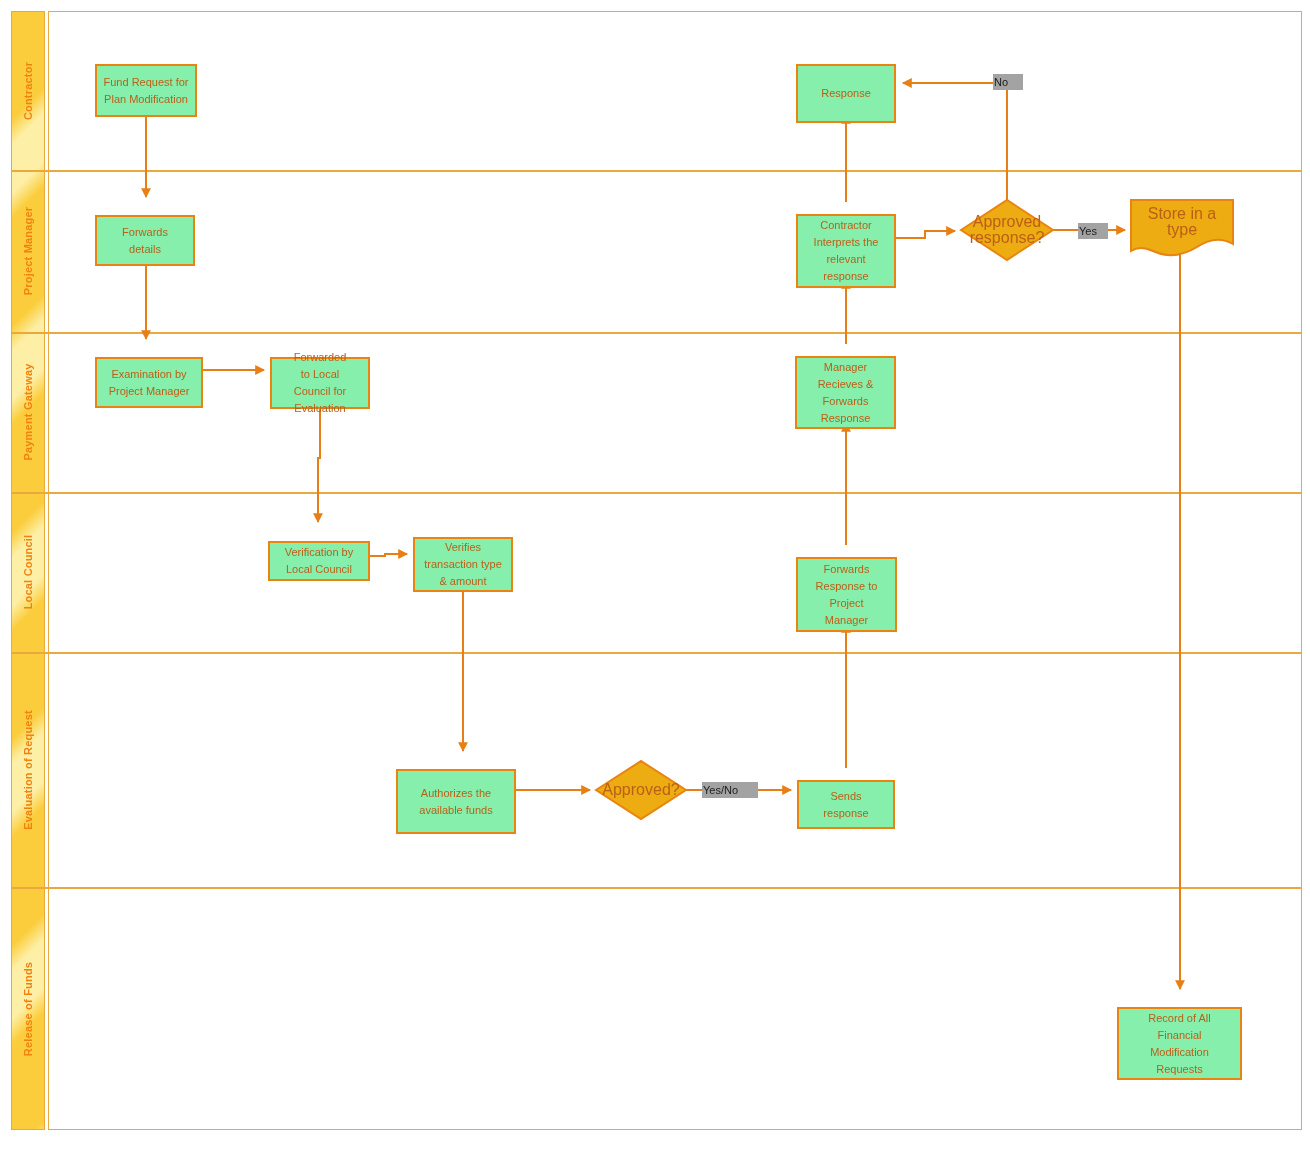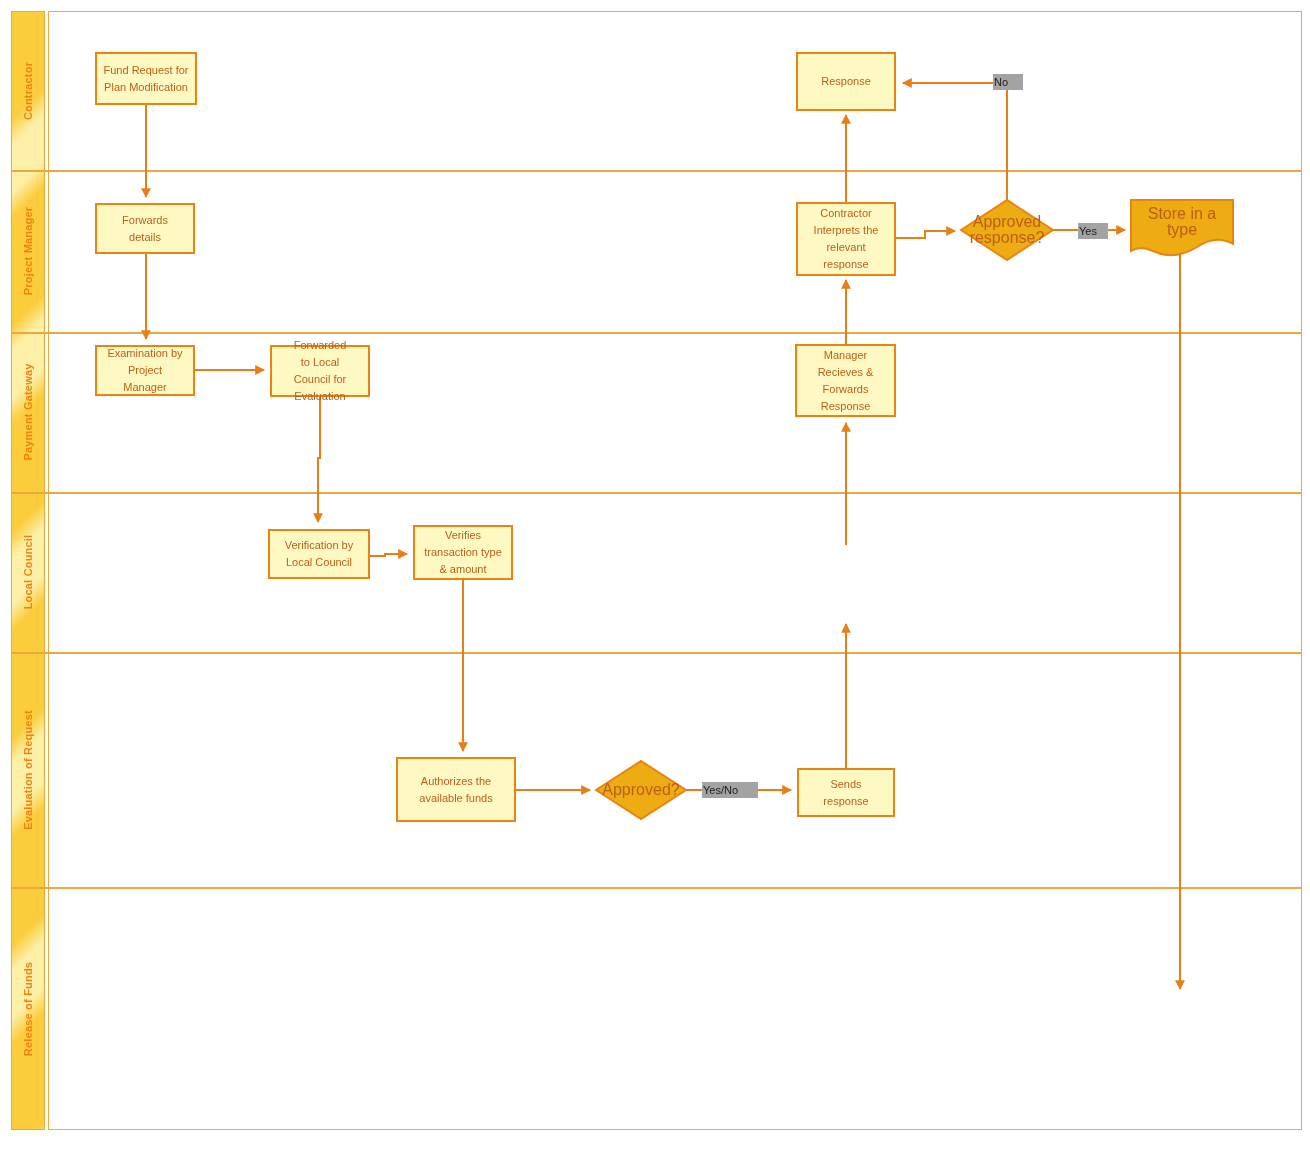--- a/index.html
+++ b/index.html
@@ -38,26 +38,26 @@
     transform:rotate(-90deg);
     white-space:nowrap;
     font-size:11px;font-weight:bold;color:#F0820F;
     letter-spacing:0.2px;
   }
   
   .shape-layer{position:absolute;left:0;top:0;}
   
   .node{
     position:absolute;
-    background:#fef9c3;
+    background:#86efac;
     border:2px solid #E98410;
     box-sizing:border-box;
     color:#BB5F17;
     font-size:11px;line-height:17px;text-align:center;
-    display:flex;align-items:center;justify-content:center;
+    display:flex;align-items:center;justify-content:center;margin-top:12px;
   }
   .node-freeform{
     position:absolute;
     color:#BB5F17;
     font-size:16px;line-height:16px;text-align:center;
     display:flex;align-items:center;justify-content:center;
     background:transparent;border:none;
   }
   .edge-label{
     position:absolute;
@@ -129,39 +129,41 @@
       <path d="M1053,230 H1125" marker-end="url(#arrow)"></path>
       <path d="M1007,200 V83 H903" marker-end="url(#arrow)"></path>
       <path d="M1180,253 V989" marker-end="url(#arrow)"></path>
     </g>
   </svg>
 
   <div class="node" style="left:95px;top:52px;width:102px;height:53px">Fund Request for Plan Modification</div>
 
   <div class="node" style="left:95px;top:203px;width:100px;height:51px;padding:12px 14px">Forwards details</div>
 
-  <div class="node" style="left:95px;top:345px;width:100px;height:51px;padding:11px 10px">Examination by Project Manager</div>
+  <div class="node" style="left:95px;top:345px;width:108px;height:51px;padding:11px 10px">Examination by Project Manager</div>
 
   <div class="node" style="left:270px;top:345px;width:100px;height:52px;padding:0 20px">Forwarded to Local Council for Evaluation</div>
 
-  <div class="node" style="left:268px;top:529px;width:102px;height:50px;padding:0 10px">Verification by Local Council</div>
+  <div class="node" style="left:268px;top:529px;width:102px;height:40px;padding:0 10px">Verification by Local Council</div>
 
   <div class="node" style="left:413px;top:525px;width:100px;height:55px;padding:0 6px">Verifies transaction type &amp; amount</div>
 
   <div class="node" style="left:396px;top:757px;width:120px;height:65px;padding:0 0">Authorizes the available funds</div>
 
   <div class="node" style="left:797px;top:768px;width:98px;height:49px;padding:0 14px">Sends response</div>
 
+  <div class="node" style="left:796px;top:545px;width:101px;height:75px;padding:0 12px">Forwards Response to Project Manager</div>
 
   <div class="node" style="left:795px;top:344px;width:101px;height:73px;padding:0 12px">Manager Recieves &amp; Forwards Response</div>
 
   <div class="node" style="left:796px;top:202px;width:100px;height:74px;padding:16px 8px">Contractor Interprets the relevant response</div>
 
   <div class="node" style="left:796px;top:52px;width:100px;height:59px">Response</div>
 
+  <div class="node" style="left:1117px;top:995px;width:125px;height:73px;padding:0 12px">Record of All Financial Modification Requests</div>
 
   <div class="node-freeform" style="left:598px;top:770px;width:86px;height:40px">Approved?</div>
 
   <div class="node-freeform" style="left:960px;top:210px;width:94px;height:40px">Approved response?</div>
 
   <div class="node-freeform" style="left:1133px;top:205px;width:98px;height:34px">Store in a type</div>
 
   <div class="edge-label" style="left:993px;top:74px;width:28px">No</div>
 
   <div class="edge-label" style="left:1078px;top:223px;width:28px">Yes</div>

